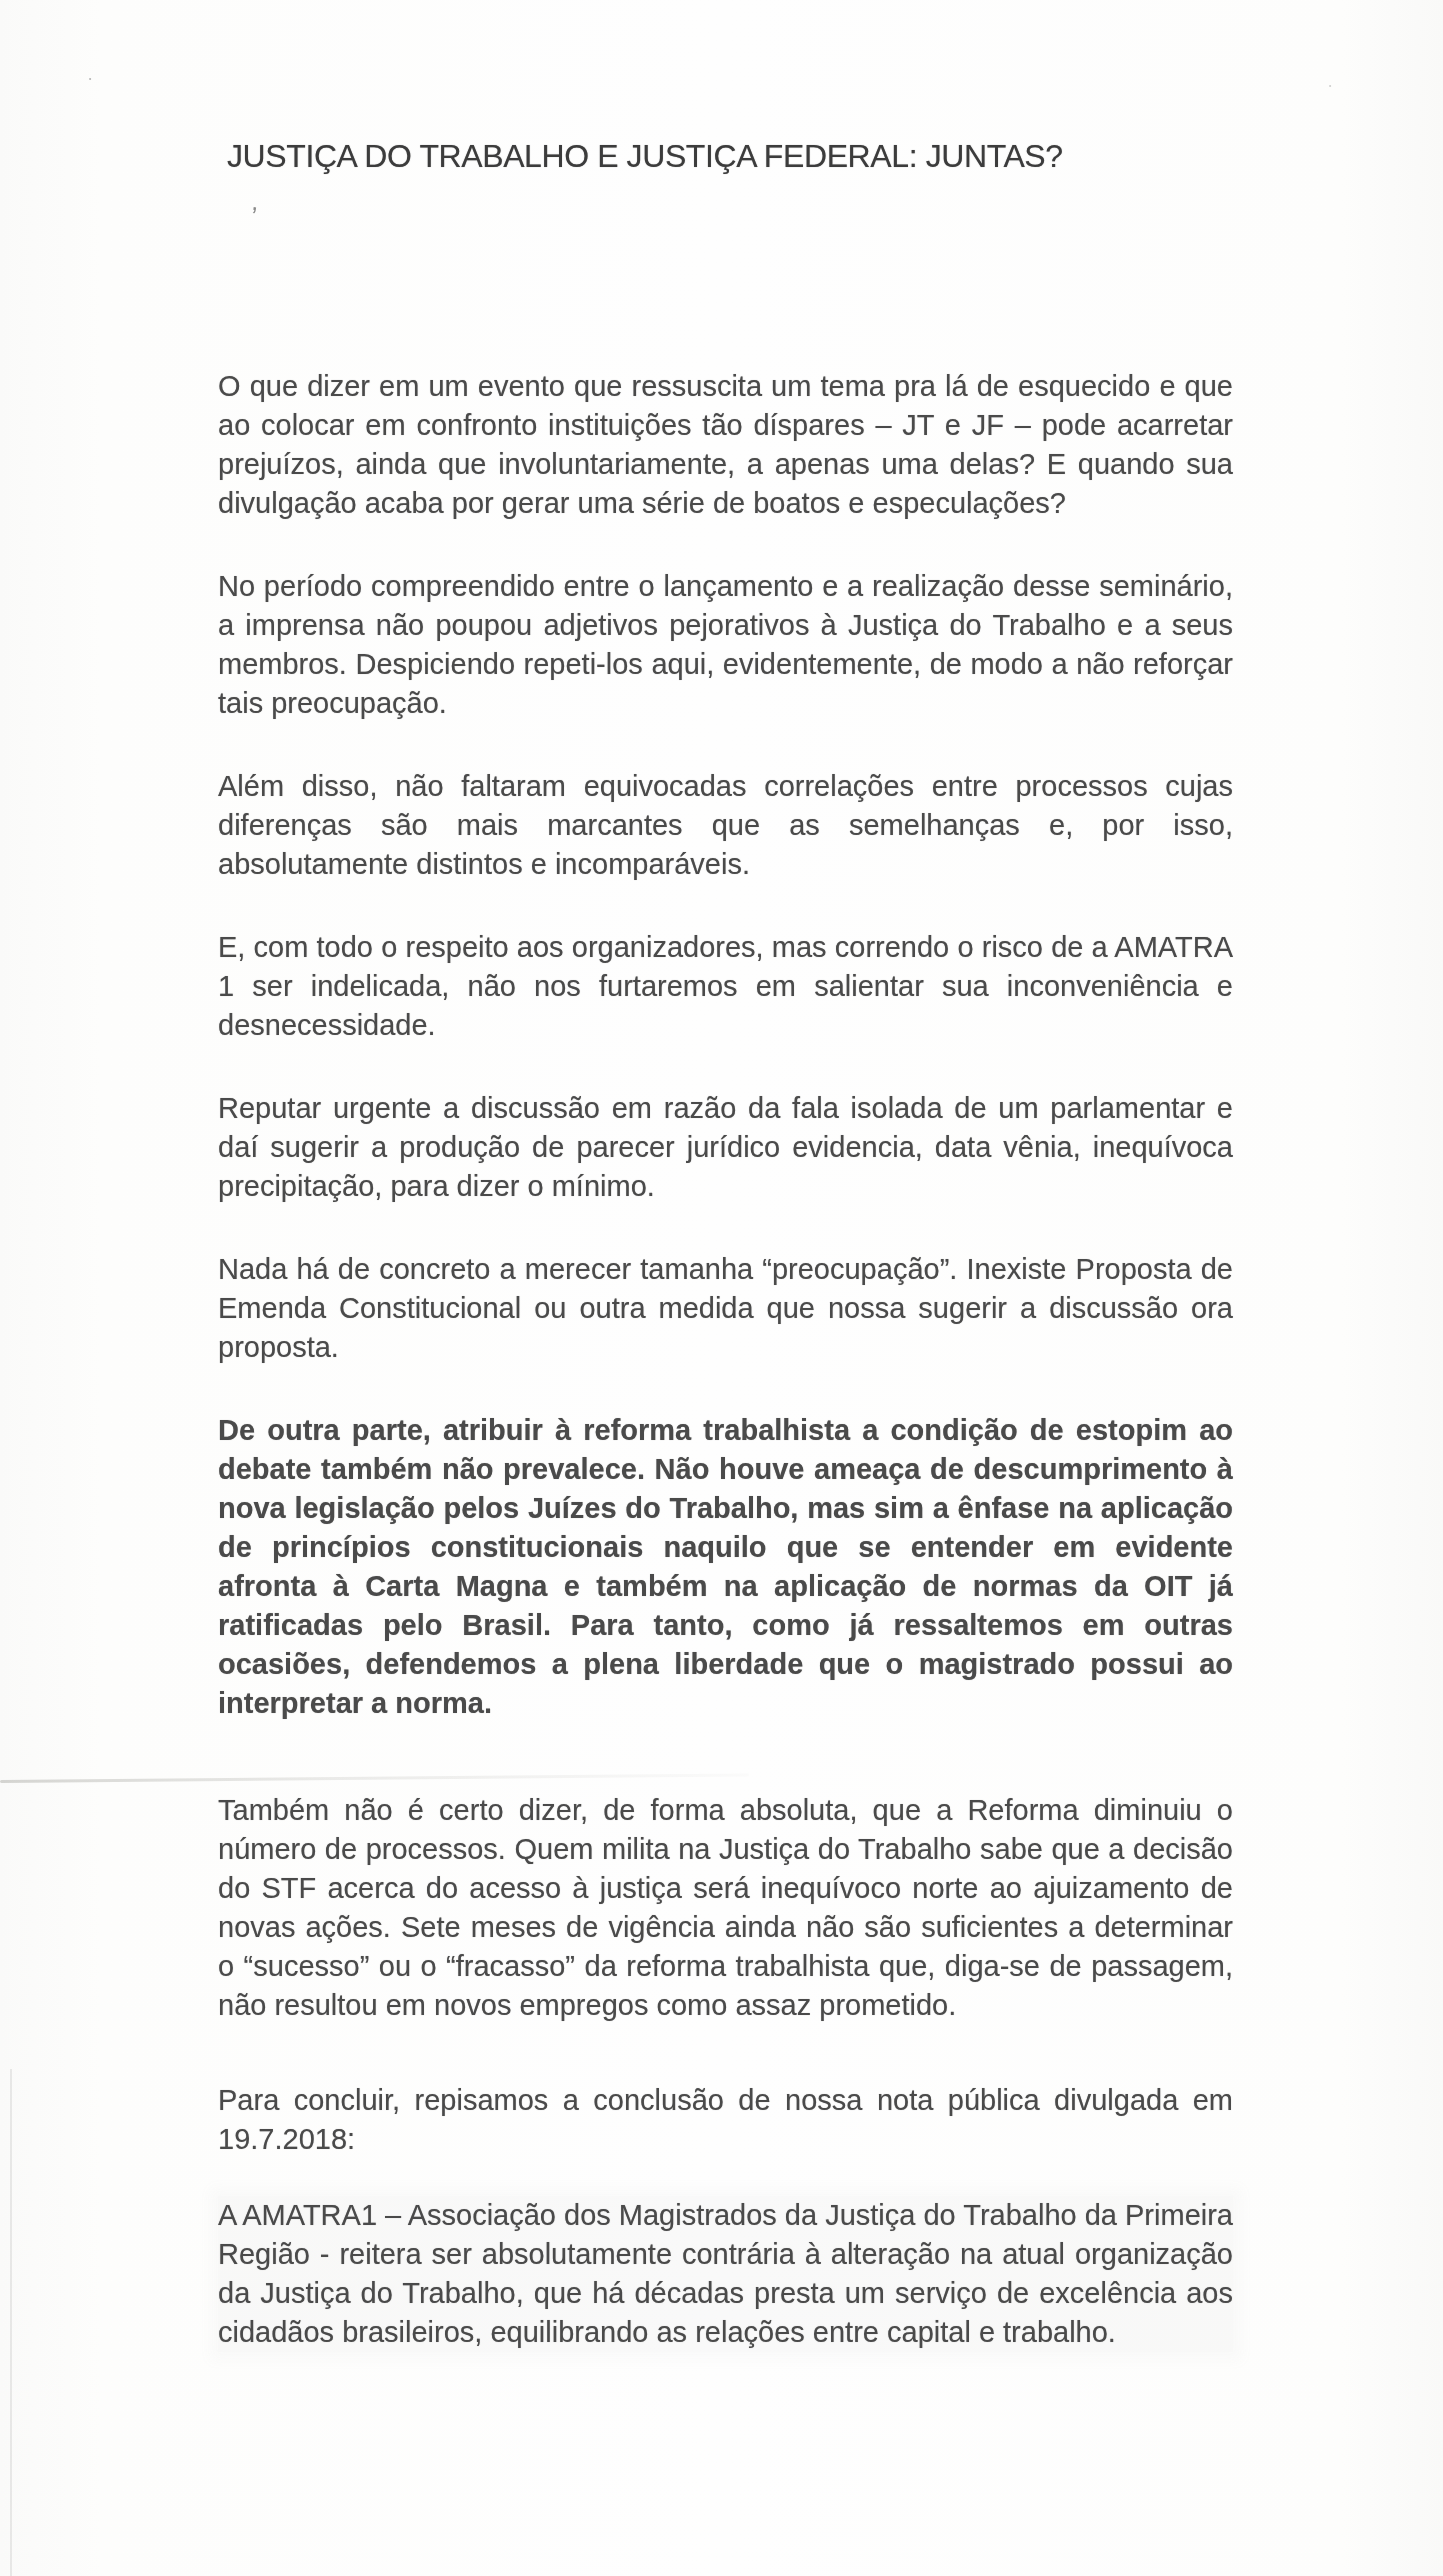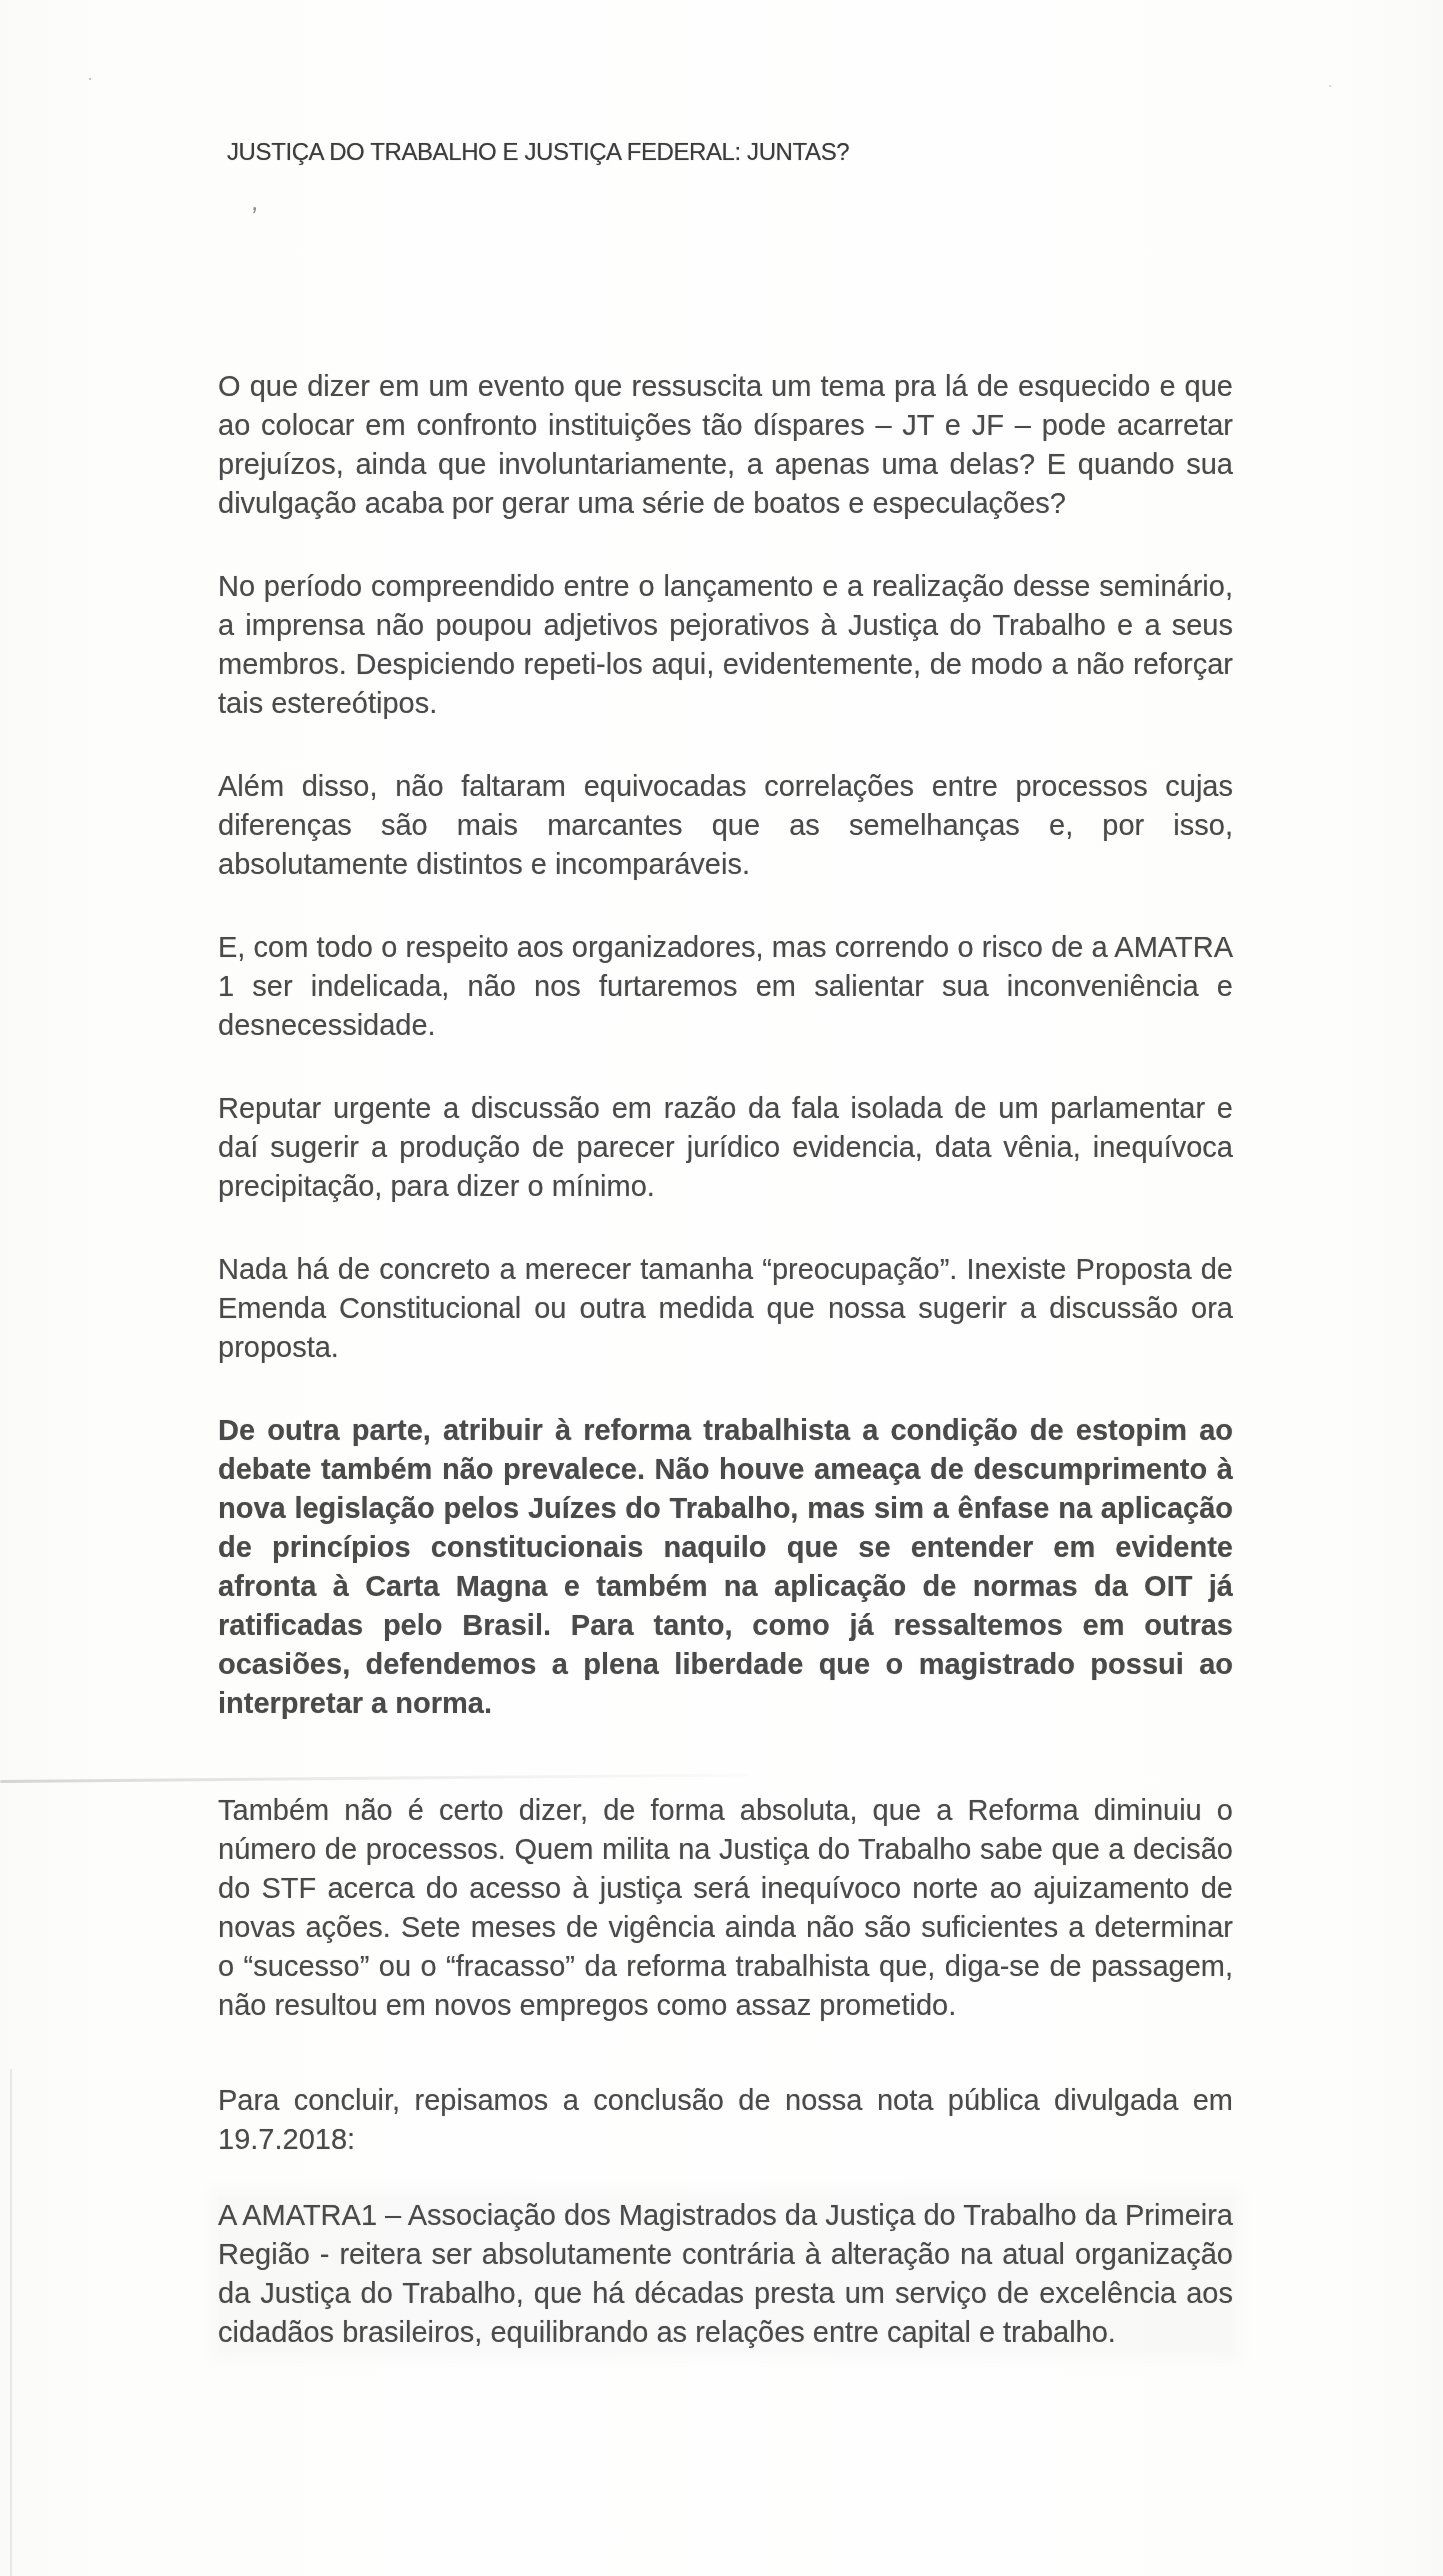--- a/index.html
+++ b/index.html
@@ -16,21 +16,21 @@
     overflow: hidden;
     background: linear-gradient(90deg, #fafaf9 0%, #fdfdfc 7%, #fefefe 50%, #fdfdfc 93%, #f9f9f8 100%);
     font-family: "Liberation Sans", "DejaVu Sans", sans-serif;
   }
   
   .doc-title {
     position: absolute;
     left: 227px;
     top: 138px;
     margin: 0;
-    font-size: 24px;
+    font-size: 32px;
     font-weight: 400;
     letter-spacing: -0.4px;
     color: #3c3c3c;
     white-space: nowrap;
     text-shadow: 0 0 0.9px rgba(60,60,60,0.55);
   }
   
   .doc-body {
     position: absolute;
     left: 218px;
@@ -97,21 +97,21 @@
 <div class="page">
 
   <h1 class="doc-title">JUSTIÇA DO TRABALHO E JUSTIÇA FEDERAL: JUNTAS?</h1>
 
   <span class="comma-mark">,</span>
   <span class="speck s1">·</span>
   <span class="speck s2">·</span>
 
   <div class="doc-body">
     <p>O que dizer em um evento que ressuscita um tema pra lá de esquecido e que ao colocar em confronto instituições tão díspares – JT e JF – pode acarretar prejuízos, ainda que involuntariamente, a apenas uma delas? E quando sua divulgação acaba por gerar uma série de boatos e especulações?</p>
-    <p>No período compreendido entre o lançamento e a realização desse seminário, a imprensa não poupou adjetivos pejorativos à Justiça do Trabalho e a seus membros. Despiciendo repeti-los aqui, evidentemente, de modo a não reforçar tais estereótipos.</p>
+    <p>No período compreendido entre o lançamento e a realização desse seminário, a imprensa não poupou adjetivos pejorativos à Justiça do Trabalho e a seus membros. Despiciendo repeti-los aqui, evidentemente, de modo a não reforçar tais preocupação.</p>
     <p>Além disso, não faltaram equivocadas correlações entre processos cujas diferenças são mais marcantes que as semelhanças e, por isso, absolutamente distintos e incomparáveis.</p>
     <p>E, com todo o respeito aos organizadores, mas correndo o risco de a AMATRA 1 ser indelicada, não nos furtaremos em salientar sua inconveniência e desnecessidade.</p>
     <p>Reputar urgente a discussão em razão da fala isolada de um parlamentar e daí sugerir a produção de parecer jurídico evidencia, data vênia, inequívoca precipitação, para dizer o mínimo.</p>
     <p>Nada há de concreto a merecer tamanha “preocupação”. Inexiste Proposta de Emenda Constitucional ou outra medida que nossa sugerir a discussão ora proposta.</p>
     <p class="gap-xl">De outra parte, atribuir à reforma trabalhista a condição de estopim ao debate também não prevalece. Não houve ameaça de descumprimento à nova legislação pelos Juízes do Trabalho, mas sim a ênfase na aplicação de princípios constitucionais naquilo que se entender em evidente afronta à Carta Magna e também na aplicação de normas da OIT já ratificadas pelo Brasil. Para tanto, como já ressaltemos em outras ocasiões, defendemos a plena liberdade que o magistrado possui ao interpretar a norma.</p>
     <p class="gap-lg">Também não é certo dizer, de forma absoluta, que a Reforma diminuiu o número de processos. Quem milita na Justiça do Trabalho sabe que a decisão do STF acerca do acesso à justiça será inequívoco norte ao ajuizamento de novas ações. Sete meses de vigência ainda não são suficientes a determinar o “sucesso” ou o “fracasso” da reforma trabalhista que, diga-se de passagem, não resultou em novos empregos como assaz prometido.</p>
     <p class="gap-sm">Para concluir, repisamos a conclusão de nossa nota pública divulgada em 19.7.2018:</p>
     <p class="band">A AMATRA1 – Associação dos Magistrados da Justiça do Trabalho da Primeira Região - reitera ser absolutamente contrária à alteração na atual organização da Justiça do Trabalho, que há décadas presta um serviço de excelência aos cidadãos brasileiros, equilibrando as relações entre capital e trabalho.</p>
   </div>
 

